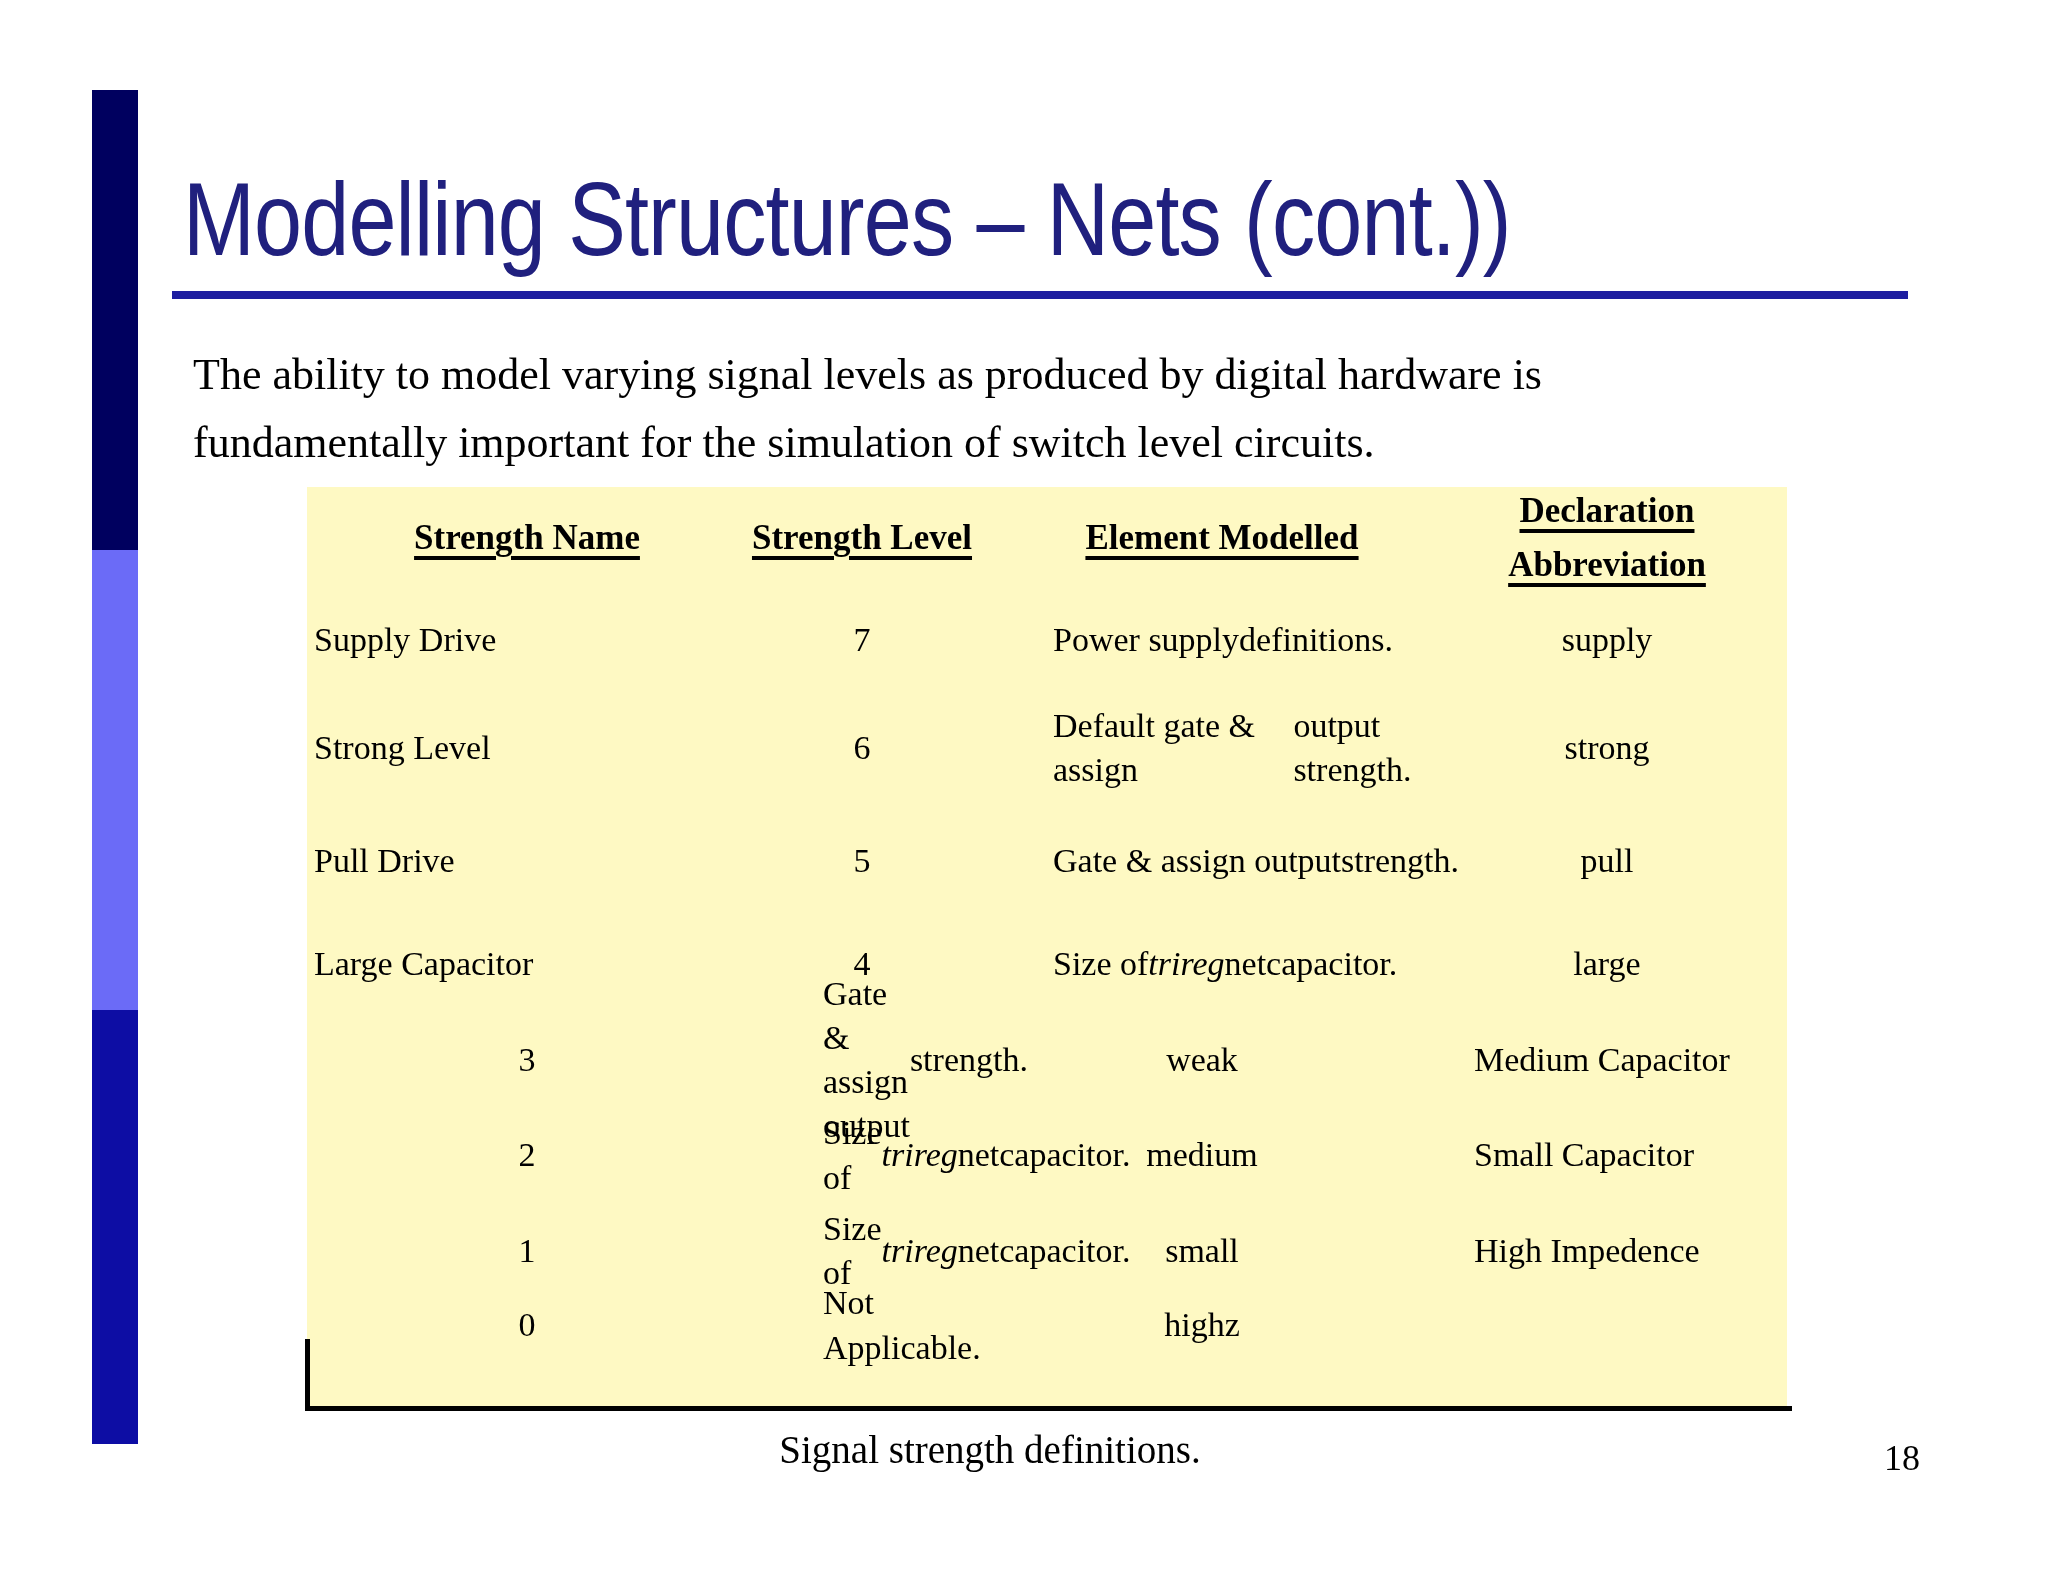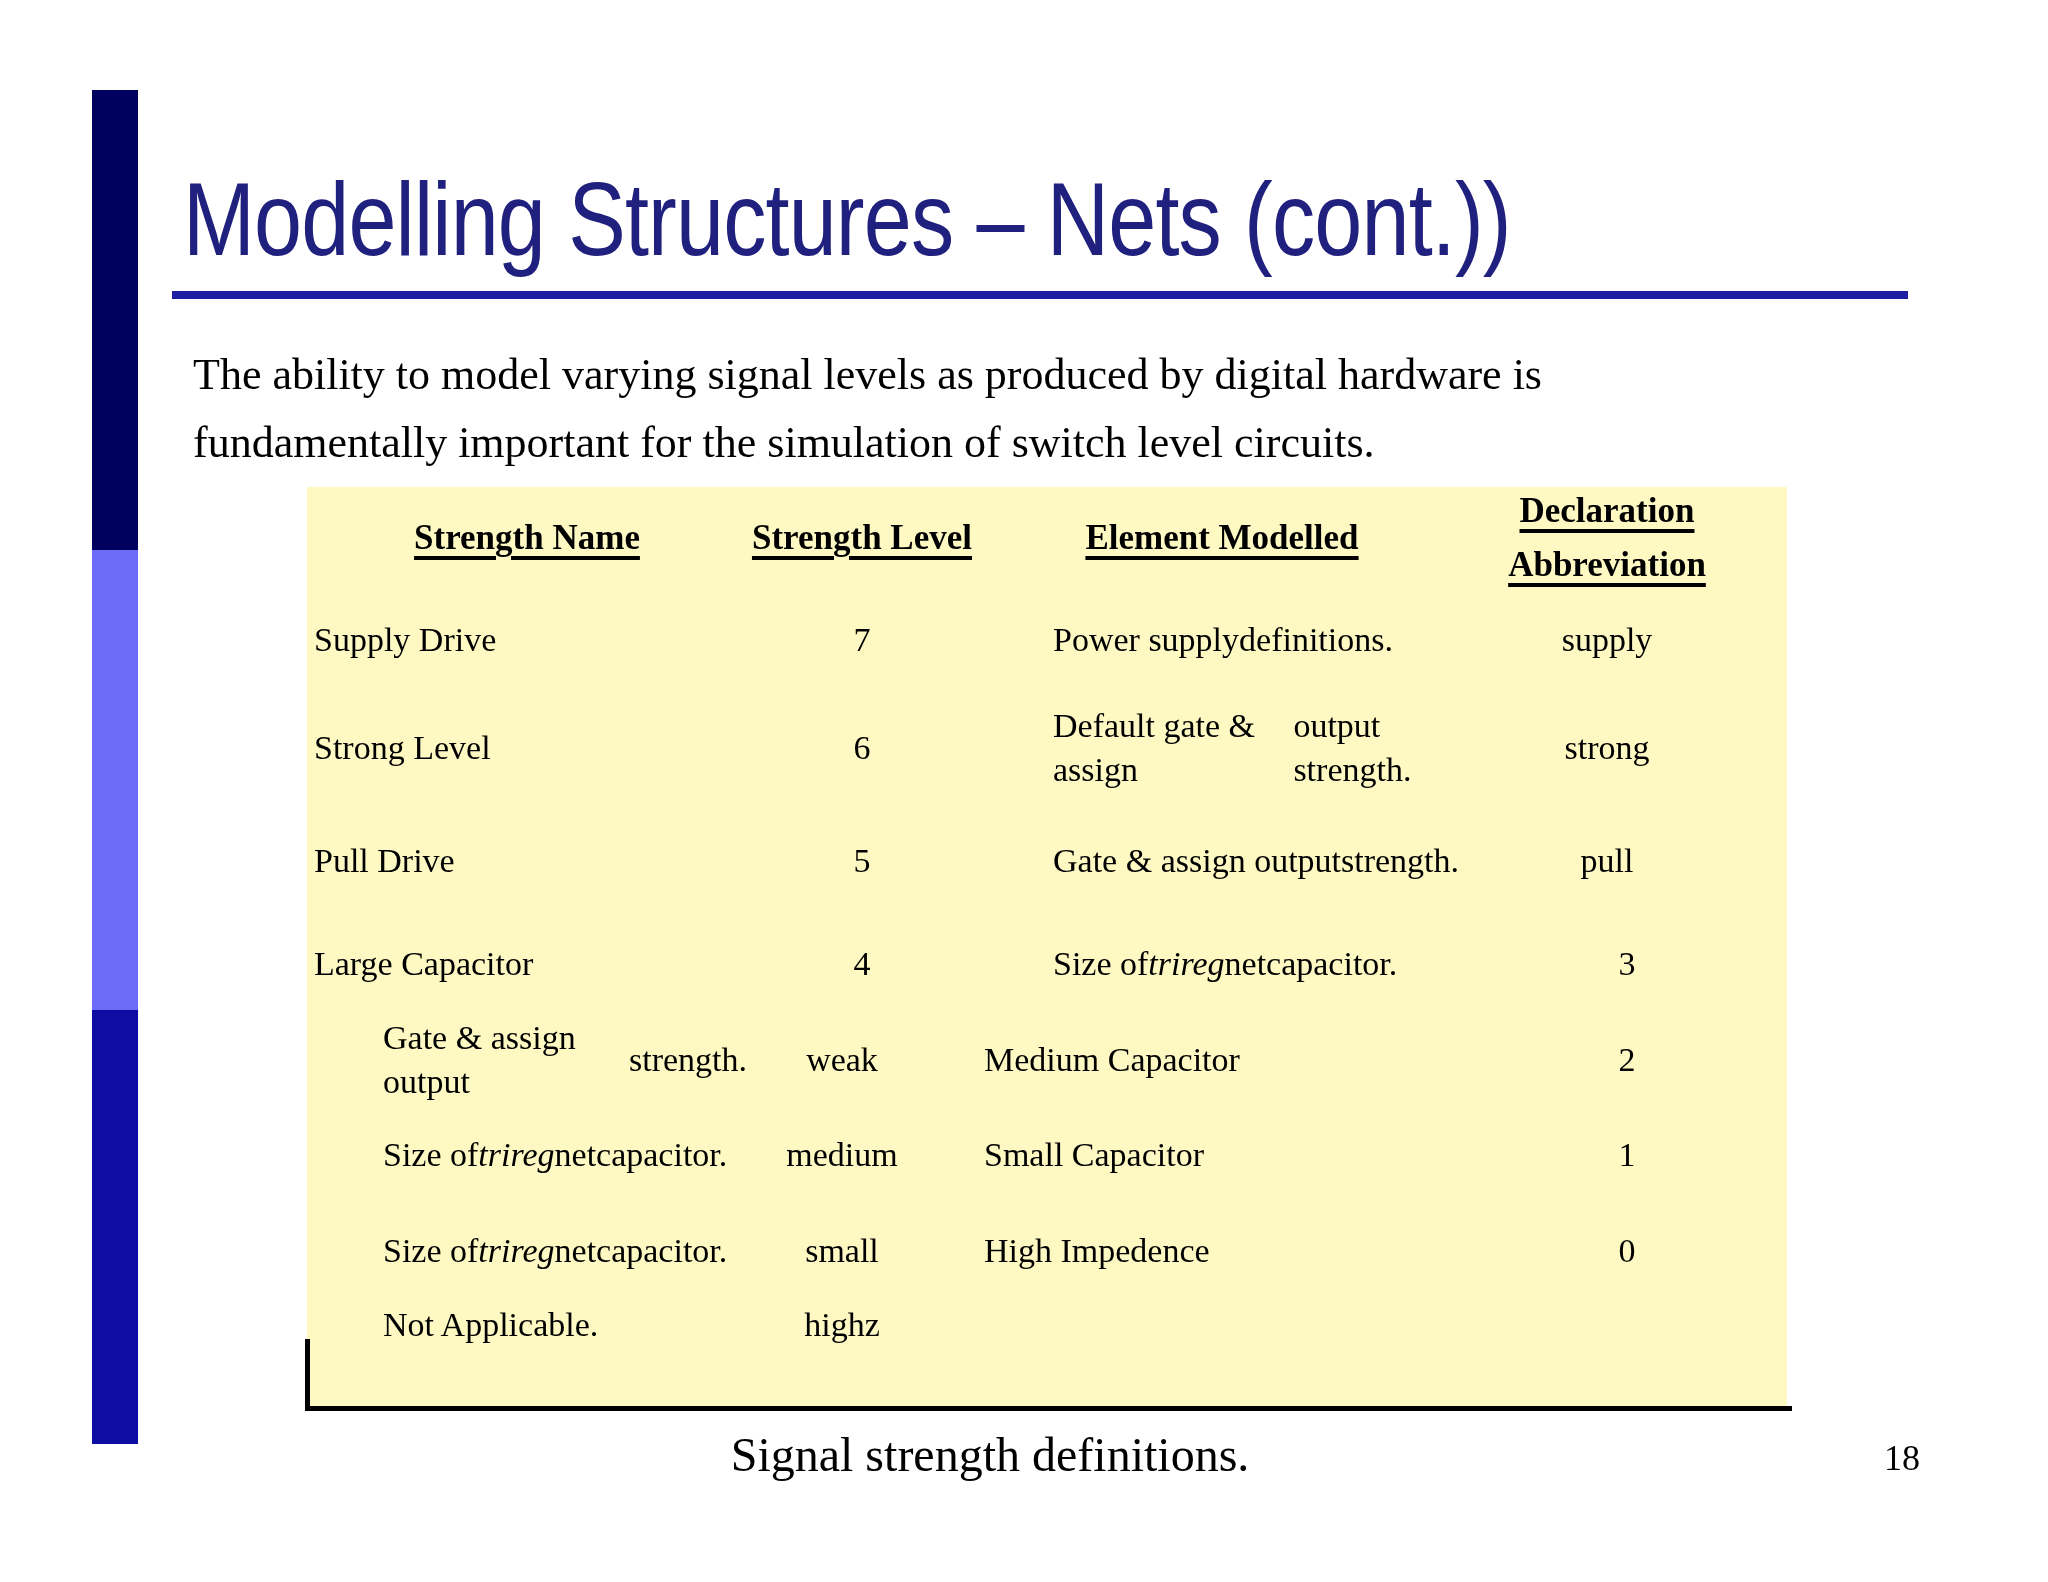--- a/index.html
+++ b/index.html
@@ -100,21 +100,21 @@
     height: 72px;
     background: #000000;
   }
 
   .caption {
     position: absolute;
     left: 390px;
     top: 1427px;
     width: 1200px;
     text-align: center;
-    font-size: 48px;
+    font-size: 39px;
   }
   .page-number {
     position: absolute;
     left: 1884px;
     top: 1437px;
     font-size: 36px;
   }
 </style>
 </head>
 <body>
@@ -163,20 +163,21 @@
       <div class="cell td c3">pull</div>
       <div class="cell td c0">Large Capacitor</div>
       <div class="cell td c1">4</div>
       <div class="cell td c2">
         <span>Size of </span>
         <i>trireg</i>
         <span> net</span>
         <br>
         <span>capacitor.</span>
       </div>
+      <div class="cell td c3">large</div>
       <div class="cell td c1">3</div>
       <div class="cell td c2">
         <span>Gate &amp; assign output</span>
         <br>
         <span>strength.</span>
       </div>
       <div class="cell td c3">weak</div>
       <div class="cell td c0">Medium Capacitor</div>
       <div class="cell td c1">2</div>
       <div class="cell td c2">

